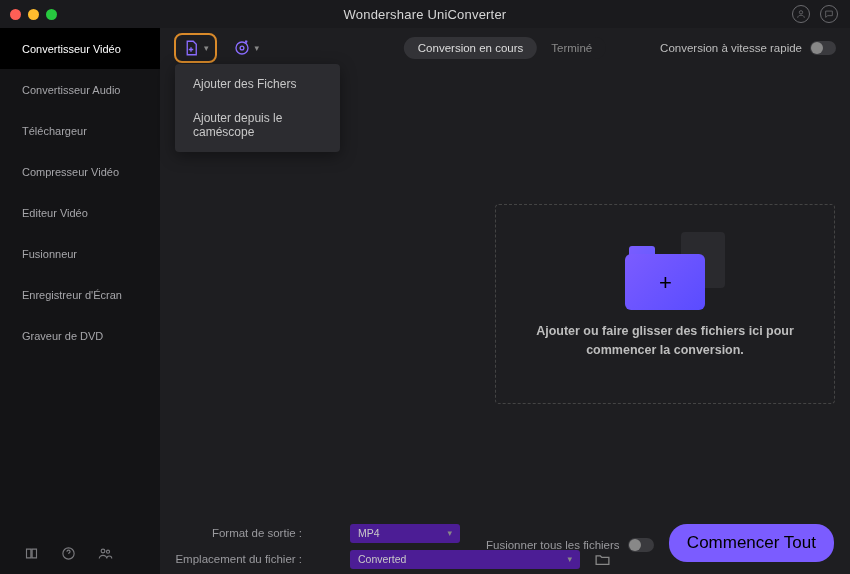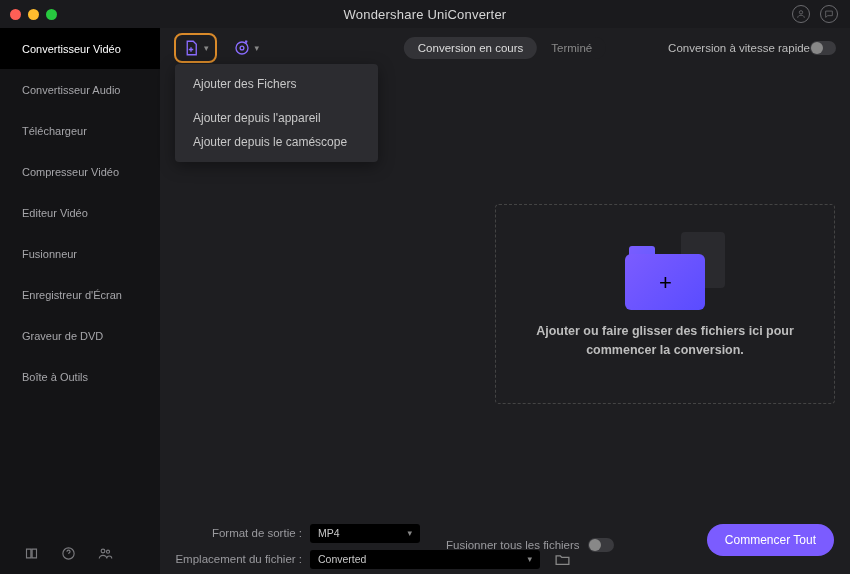--- a/index.html
+++ b/index.html
@@ -29,44 +29,44 @@
 
 .toolbar { height: 40px; display: flex; align-items: center; padding: 0 14px; gap: 6px; position: relative; }
 .add-btn { display: flex; align-items: center; gap: 2px; padding: 4px 6px; border: 2px solid #d98a2a; border-radius: 8px; cursor: pointer; }
 .add-btn svg { width: 18px; height: 18px; }
 .chev { font-size: 9px; color: #888; margin-left: 2px; }
 .dvd-btn { display: flex; align-items: center; gap: 2px; padding: 4px 6px; cursor: pointer; margin-left: 4px; }
 .dvd-btn svg { width: 18px; height: 18px; }
 .tabs { position: absolute; left: 50%; transform: translateX(-50%); display: flex; background: #1e1e21; border-radius: 14px; font-size: 11.5px; align-items: center; }
 .tab { padding: 5px 14px; border-radius: 14px; color: #888; cursor: pointer; }
 .tab.active { background: #333337; color: #ddd; }
-.speed { position: absolute; right: 14px; display: flex; align-items: center; font-size: 11.5px; color: #bdbdbd; }
+.speed { position: absolute; right: 14px; display: flex; align-items: center; gap: 8px; font-size: 11.5px; color: #bdbdbd; }
 .toggle { width: 26px; height: 14px; background: #3a3a3e; border-radius: 7px; position: relative; cursor: pointer; }
 .toggle::after { content: ''; position: absolute; width: 12px; height: 12px; background: #888; border-radius: 50%; top: 1px; left: 1px; }
 
-.dropdown { position: absolute; top: 64px; left: 175px; width: 203px; background: #2c2c30; border-radius: 4px; padding: 8px 0; box-shadow: 0 4px 16px rgba(0,0,0,.4); z-index: 20; font-size: 12px; }
+.dropdown { position: absolute; top: 64px; left: 175px; width: 165px; background: #2c2c30; border-radius: 4px; padding: 8px 0; box-shadow: 0 4px 16px rgba(0,0,0,.4); z-index: 20; font-size: 12px; }
 .dd-item { padding: 5px 18px; color: #c8c8c8; cursor: pointer; }
 .dd-sep { height: 10px; }
 
 .dropzone { position: absolute; top: 176px; left: 335px; width: 340px; height: 200px; border: 1px dashed #444; border-radius: 4px; display: flex; flex-direction: column; align-items: center; justify-content: center; gap: 14px; }
 .folder-stack { position: relative; width: 80px; height: 60px; }
 .folder-back { position: absolute; right: -20px; top: -16px; width: 44px; height: 56px; background: #2a2a2e; border-radius: 4px; }
 .folder-front { position: absolute; width: 80px; height: 56px; background: linear-gradient(135deg, #7b5cff, #5a4cff); border-radius: 6px; top: 6px; }
 .folder-tab { position: absolute; width: 26px; height: 10px; background: linear-gradient(135deg, #7b5cff, #6a5cff); border-radius: 3px 3px 0 0; top: -2px; left: 4px; }
 .folder-plus { position: absolute; top: 22px; left: 34px; font-size: 22px; font-weight: 300; color: #000; }
 .drop-text { font-size: 12.5px; color: #bdbdbd; text-align: center; line-height: 1.5; padding: 0 20px; font-weight: bold; }
 
 .bottombar { position: absolute; bottom: 0; left: 160px; right: 0; height: 62px; padding: 8px 14px; font-size: 11.5px; color: #9a9a9e; }
 .bb-row { display: flex; align-items: center; gap: 8px; height: 26px; }
 .bb-label { width: 128px; text-align: right; }
-.bb-select { width: 110px; height: 19px; background: #000000; border-radius: 3px; display: flex; align-items: center; justify-content: space-between; padding: 0 8px; font-size: 10.5px; color: #c8c8c8; cursor: pointer; }
+.bb-select { width: 110px; height: 19px; background: #4c1d95; border-radius: 3px; display: flex; align-items: center; justify-content: space-between; padding: 0 8px; font-size: 10.5px; color: #c8c8c8; cursor: pointer; margin-left: 40px; }
 .bb-select.wide { width: 230px; }
 .bb-merge { display: flex; align-items: center; gap: 8px; margin-left: 18px; margin-top: 24px; }
 .folder-icon { width: 17px; height: 17px; color: #888; cursor: pointer; margin-left: 6px; }
-.start-btn { position: absolute; right: 16px; top: 12px; background: #7b5cff; color: #ffffff; padding: 9px 18px; border-radius: 18px; font-size: 12px; cursor: pointer; border: none; }
+.start-btn { position: absolute; right: 16px; top: 12px; background: #7b5cff; color: #000000; padding: 9px 18px; border-radius: 18px; font-size: 17px; cursor: pointer; border: none; }
 </style>
 </head>
 <body>
 
 <div class="titlebar">
   <div class="traffic">
     <div class="tl red"></div>
     <div class="tl yellow"></div>
     <div class="tl green"></div>
   </div>
@@ -105,23 +105,20 @@
           <span>Editeur Vidéo</span>
         </div>
       <div class="side-item">
           <span>Fusionneur</span>
         </div>
       <div class="side-item">
           <span>Enregistreur d'Écran</span>
         </div>
       <div class="side-item">
           <span>Graveur de DVD</span>
-        </div>
-      <div class="side-item">
-          <span>Boîte à Outils</span>
         </div>
     </div>
     <div class="sidebar-footer">
       <svg viewBox="0 0 24 24" fill="none" stroke="currentColor" stroke-width="1.8">
           <path d="M4 5h7v14H4zM13 5h7v14h-7z"></path>
         </svg>
       <svg viewBox="0 0 24 24" fill="none" stroke="currentColor" stroke-width="1.8">
           <circle cx="12" cy="12" r="9"></circle>
           <path d="M9.5 9a2.5 2.5 0 115 0c0 1.5-2.5 2-2.5 3.5M12 17h.01"></path>
         </svg>
@@ -169,21 +166,20 @@
       </div>
       <div class="drop-text">Ajouter ou faire glisser des fichiers ici pour commencer la conversion.</div>
     </div>
 
   </div>
 </div>
 
 <div class="dropdown">
   <div class="dd-item">Ajouter des Fichers</div>
   <div class="dd-sep"></div>
-  <div class="dd-item">Ajouter depuis l'appareil</div>
   <div class="dd-item">Ajouter depuis le caméscope</div>
 </div>
 
 <div class="bottombar">
   <div class="bb-row">
     <div class="bb-label">Format de sortie :</div>
     <div class="bb-select">
       <span>MP4</span>
       <span class="chev">▾</span>
     </div>

